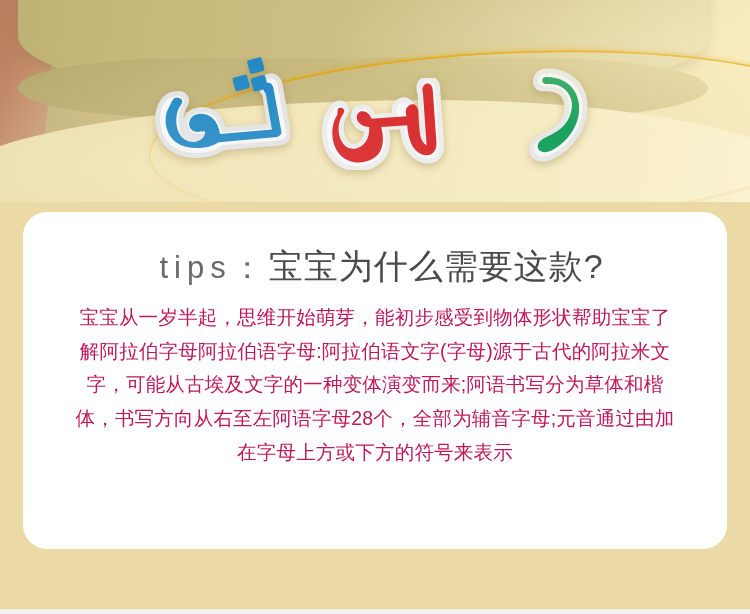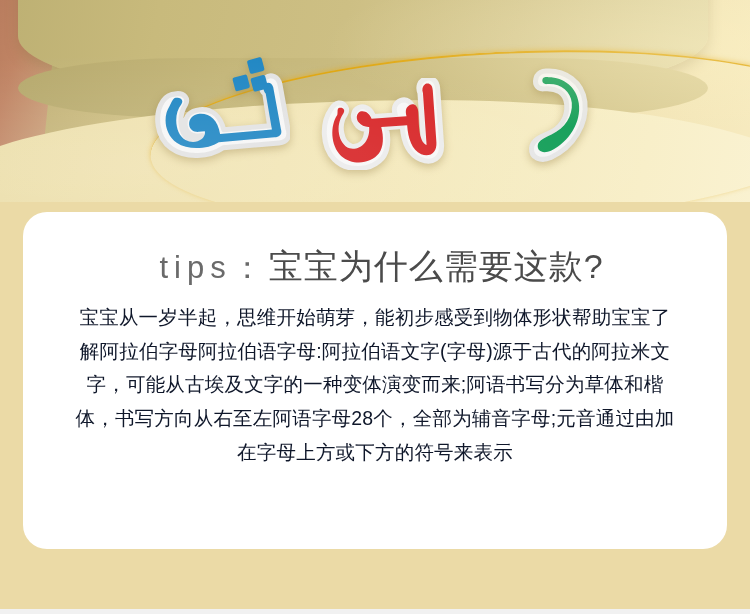--- a/index.html
+++ b/index.html
@@ -156,21 +156,21 @@
   .title-main {
     letter-spacing: 1px;
   }
 
   .card-body {
     margin: 0;
     padding: 16px 52px 0 52px;
     text-align: center;
     font-size: 19.5px;
     line-height: 1.72;
-    color: #0f172a;
+    color: #be185d;
     letter-spacing: 0.2px;
   }
 
   
   .bottom-strip {
     position: absolute;
     left: 0;
     top: 609px;
     width: 750px;
     height: 5px;

